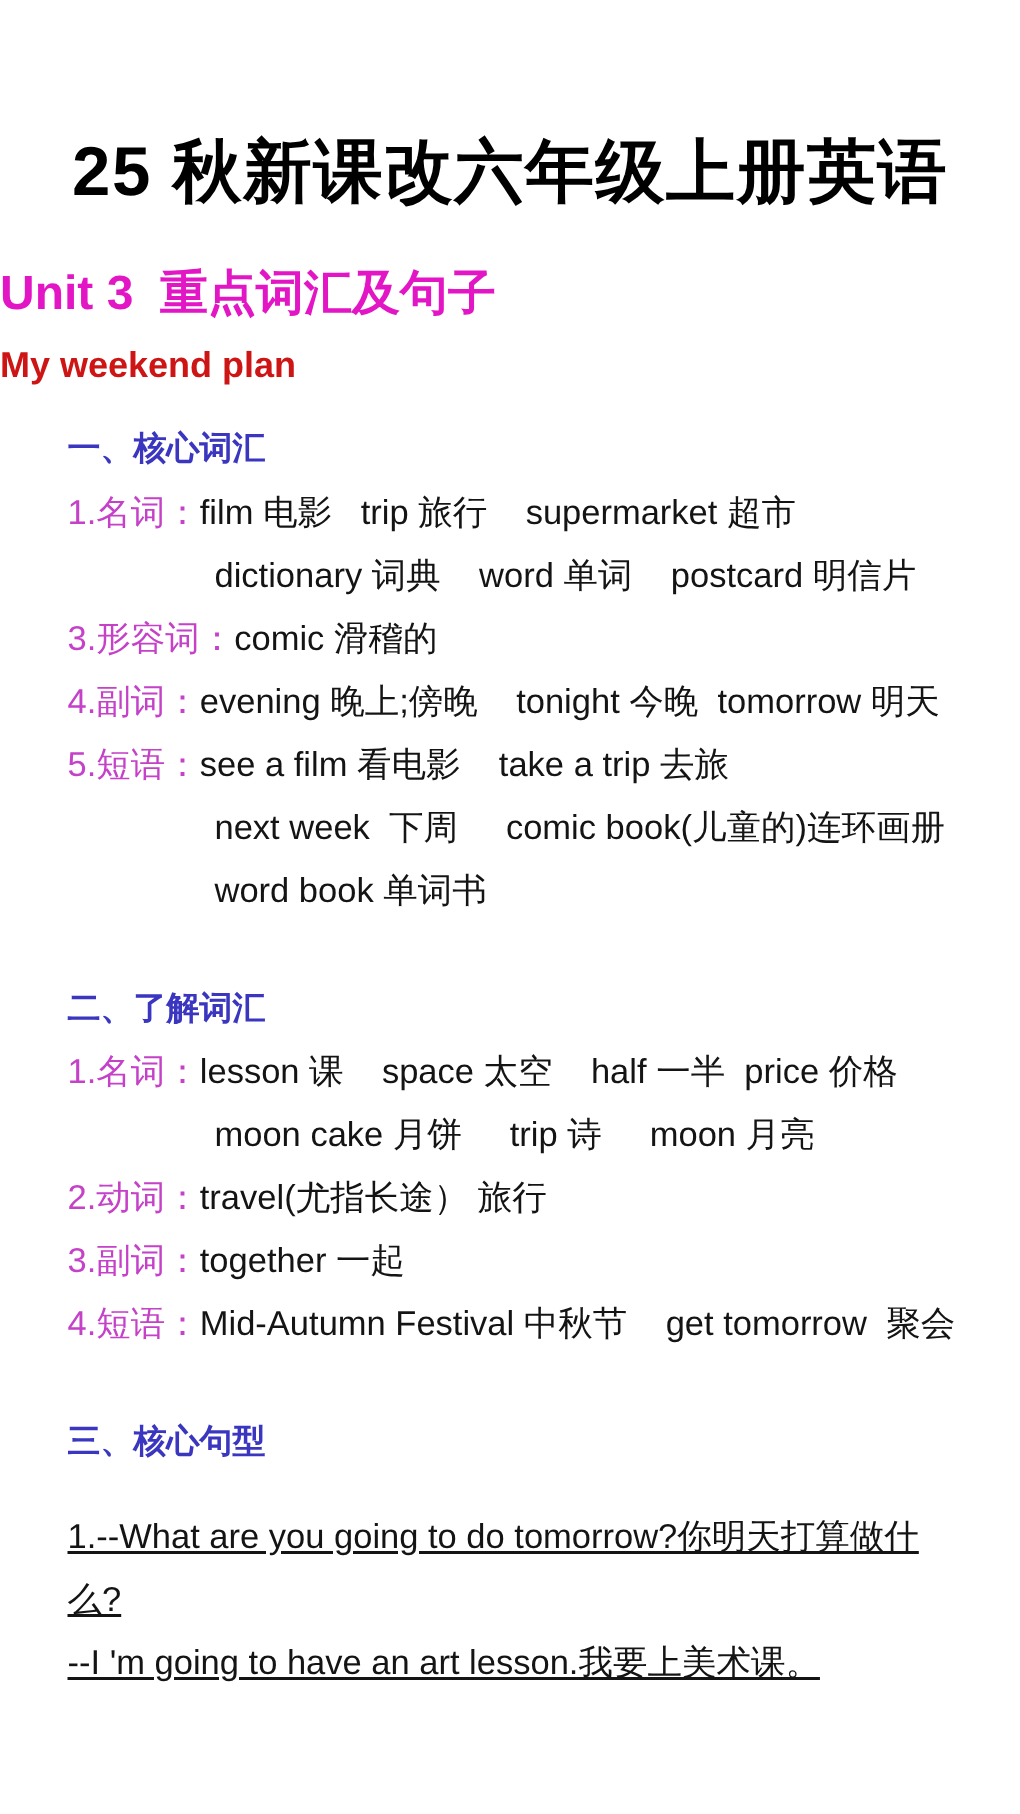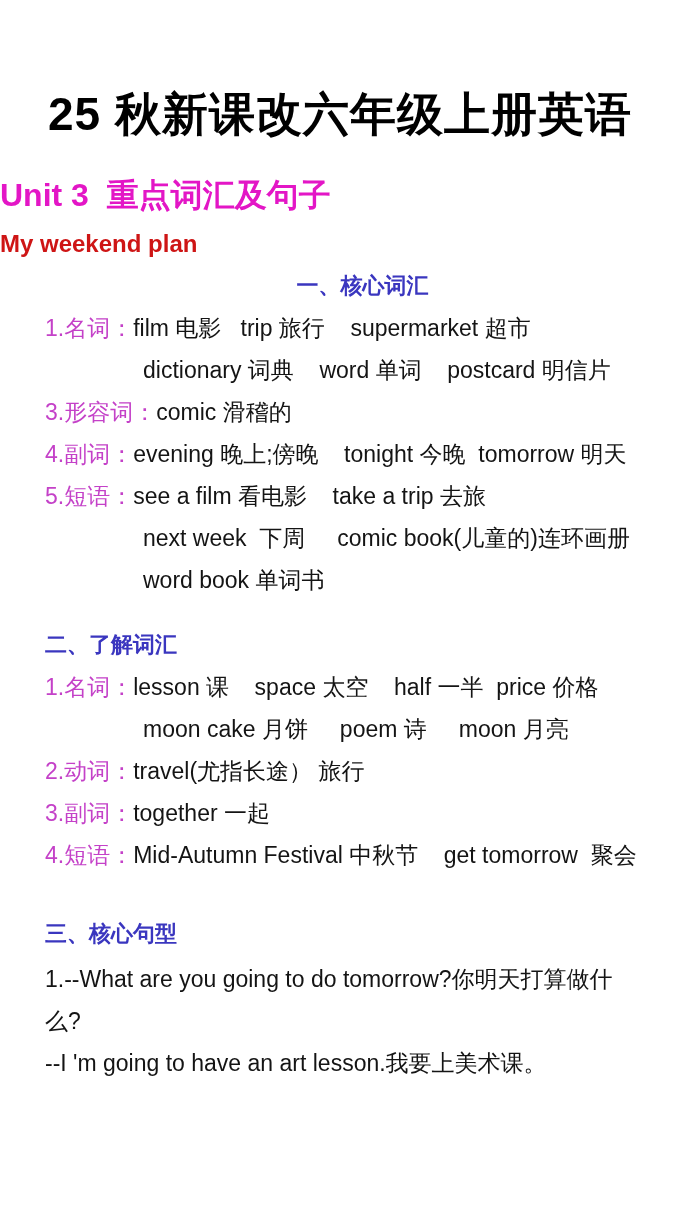--- a/index.html
+++ b/index.html
@@ -46,25 +46,25 @@
     color: var(--lesson-red, #ce1515);
   }
   .section { margin: 0; }
   .heading {
     margin-left: 45px;
     font-size: 22px;
     line-height: 30px;
     font-weight: bold;
     color: var(--heading-blue, #3a36bf);
   }
-  .sec-1 .heading { margin-top: 14px; text-align: center; }
-  .sec-2 .heading { margin-top: 29px; }
+  .sec-1 .heading { margin-top: 27px; }
+  .sec-2 .heading { margin-top: 43px; }
   .sec-3 .heading { margin-top: 43px; }
   .body { margin-top: 6px; }
-  .sec-3 .body { margin-top: 9px; }
+  .sec-3 .body { margin-top: 27px; text-decoration: underline; }
   .line {
     margin-left: 45px;
     font-size: 23px;
     line-height: 42px;
     white-space: pre-wrap;
     color: var(--body-black, #141414);
   }
   .line.cont {
     padding-left: 98px;
   }
@@ -92,21 +92,21 @@
       <div class="line"><span class="label">5.短语：</span><span class="content">see a film 看电影    take a trip 去旅</span></div>
       <div class="line cont">next week  下周     comic book(儿童的)连环画册</div>
       <div class="line cont">word book 单词书</div>
     </div>
   </div>
 
   <div class="section sec-2">
     <div class="heading">二、了解词汇</div>
     <div class="body">
       <div class="line"><span class="label">1.名词：</span><span class="content">lesson 课    space 太空    half 一半  price 价格</span></div>
-      <div class="line cont">moon cake 月饼     poem 诗     moon 月亮</div>
+      <div class="line cont">moon cake 月饼     trip 诗     moon 月亮</div>
       <div class="line"><span class="label">2.动词：</span><span class="content">travel(尤指长途） 旅行</span></div>
       <div class="line"><span class="label">3.副词：</span><span class="content">together 一起</span></div>
       <div class="line"><span class="label">4.短语：</span><span class="content">Mid-Autumn Festival 中秋节    get tomorrow  聚会</span></div>
     </div>
   </div>
 
   <div class="section sec-3">
     <div class="heading">三、核心句型</div>
     <div class="body">
       <div class="line">1.--What are you going to do tomorrow?你明天打算做什</div>

